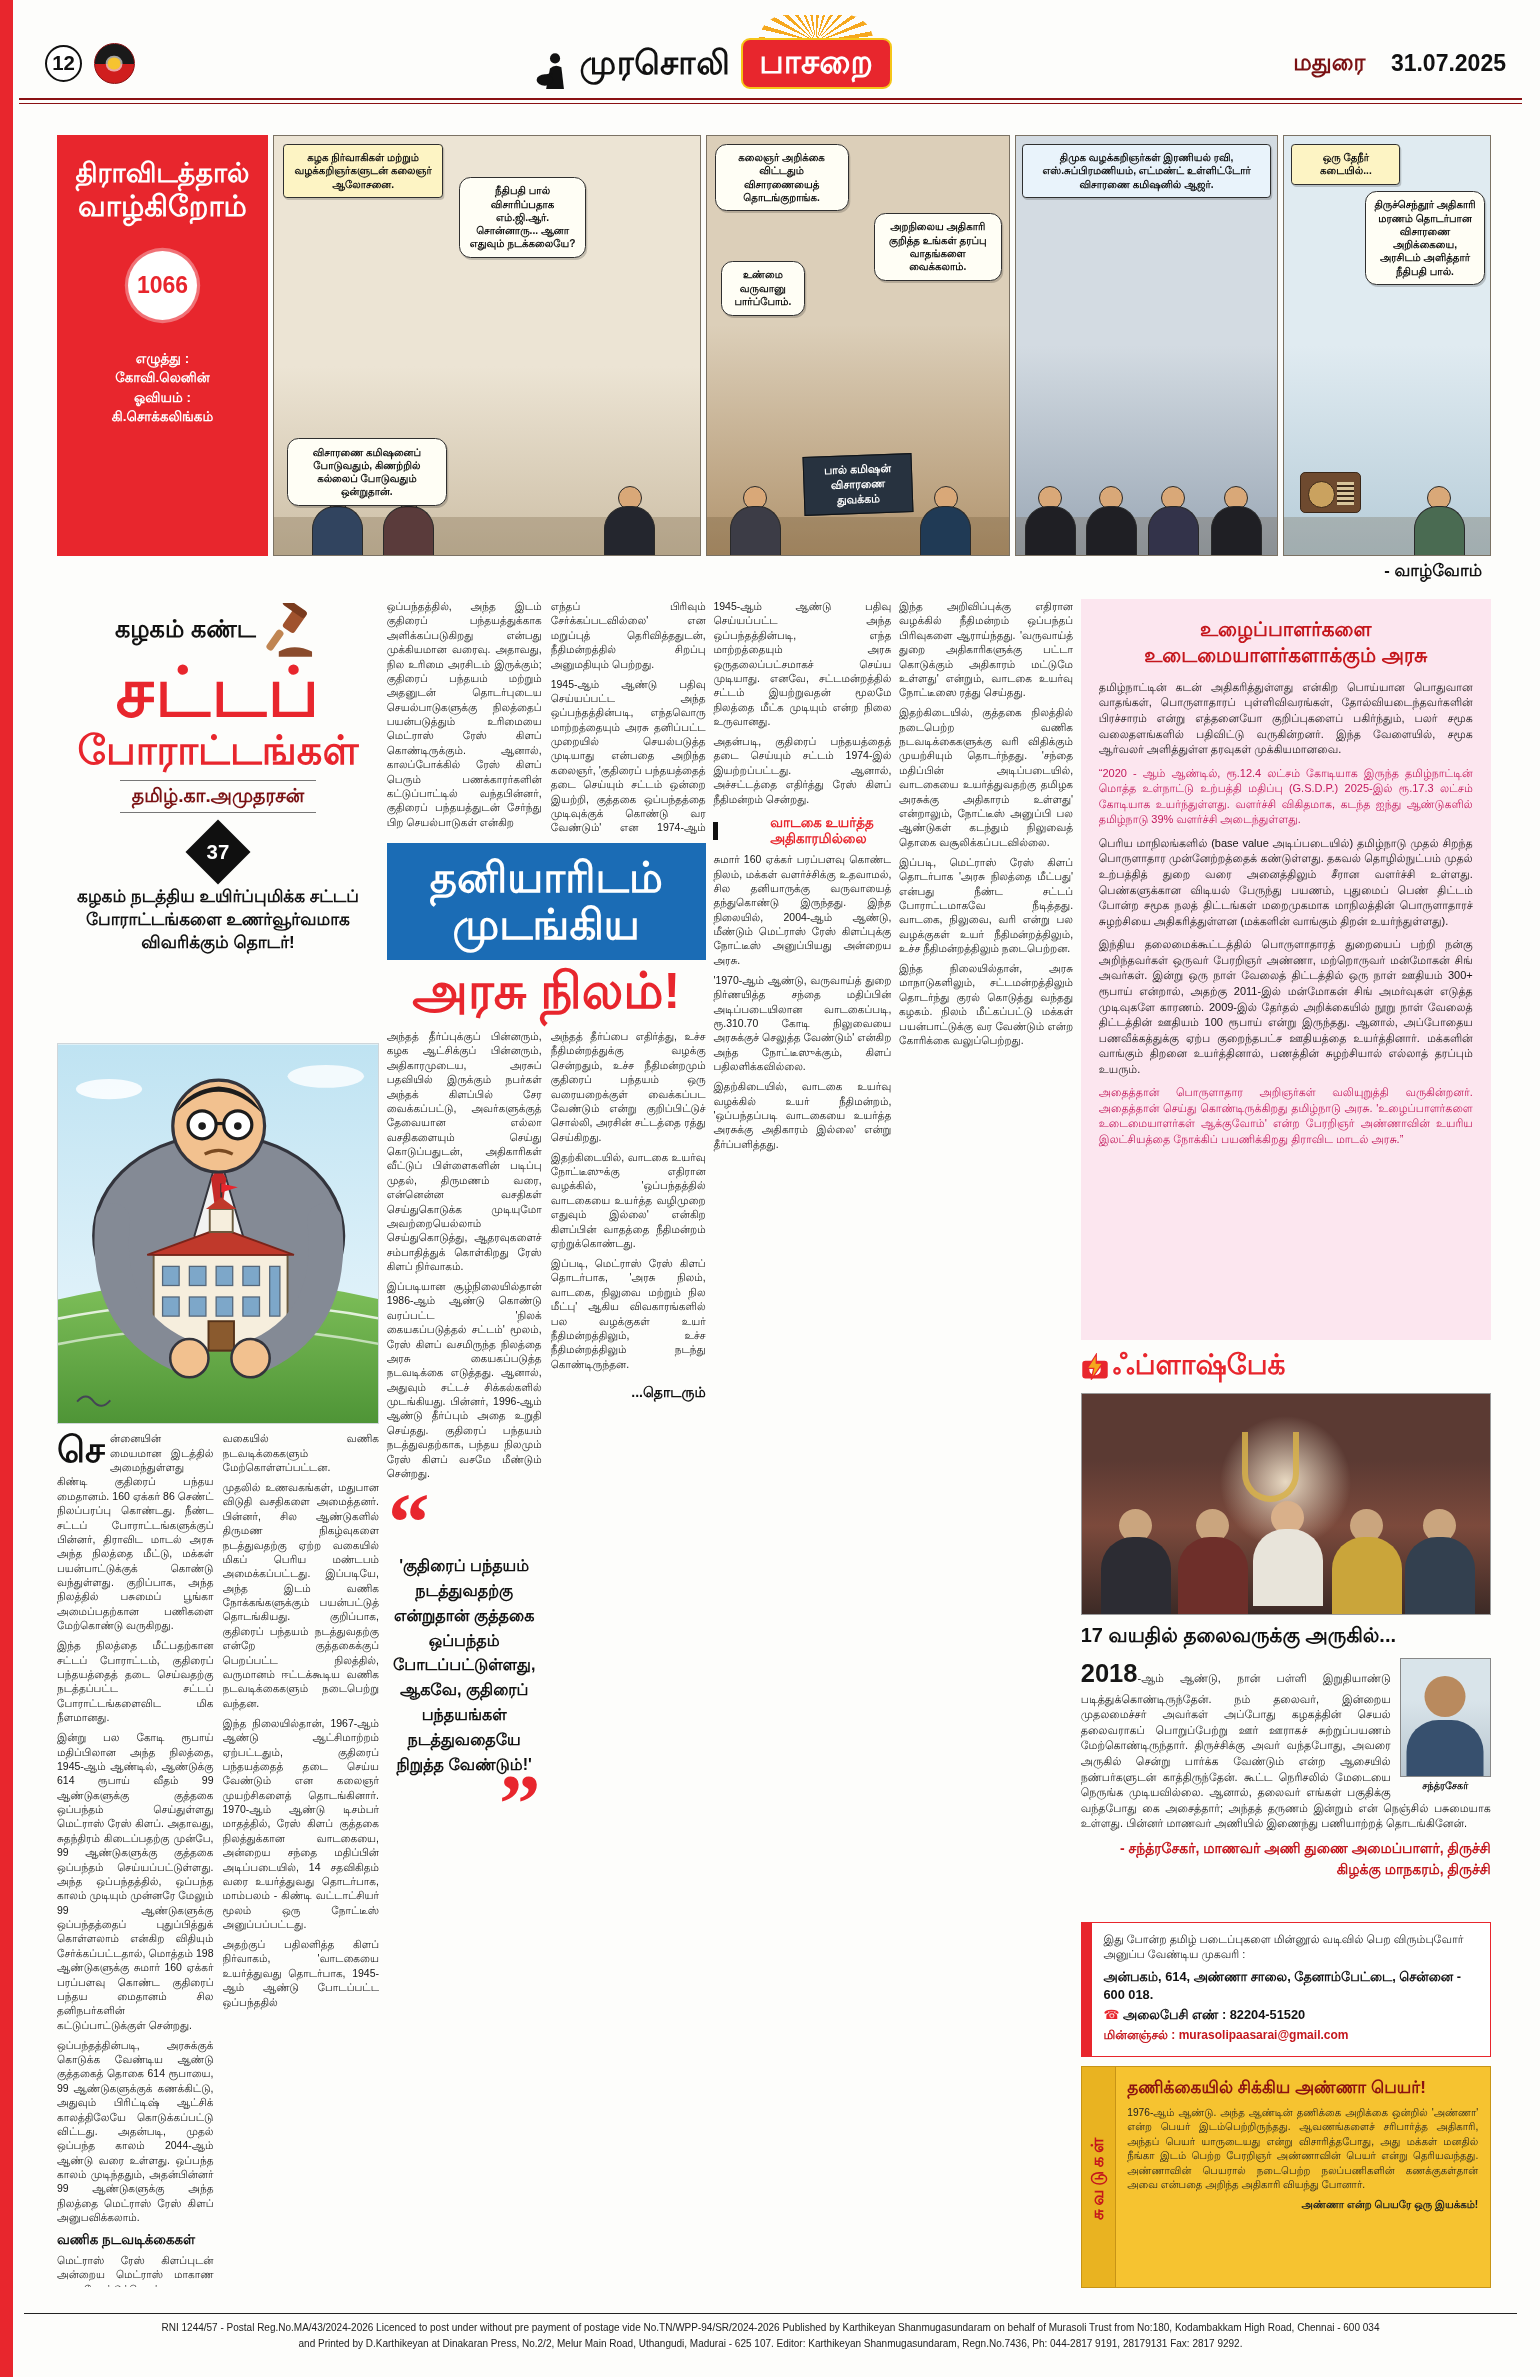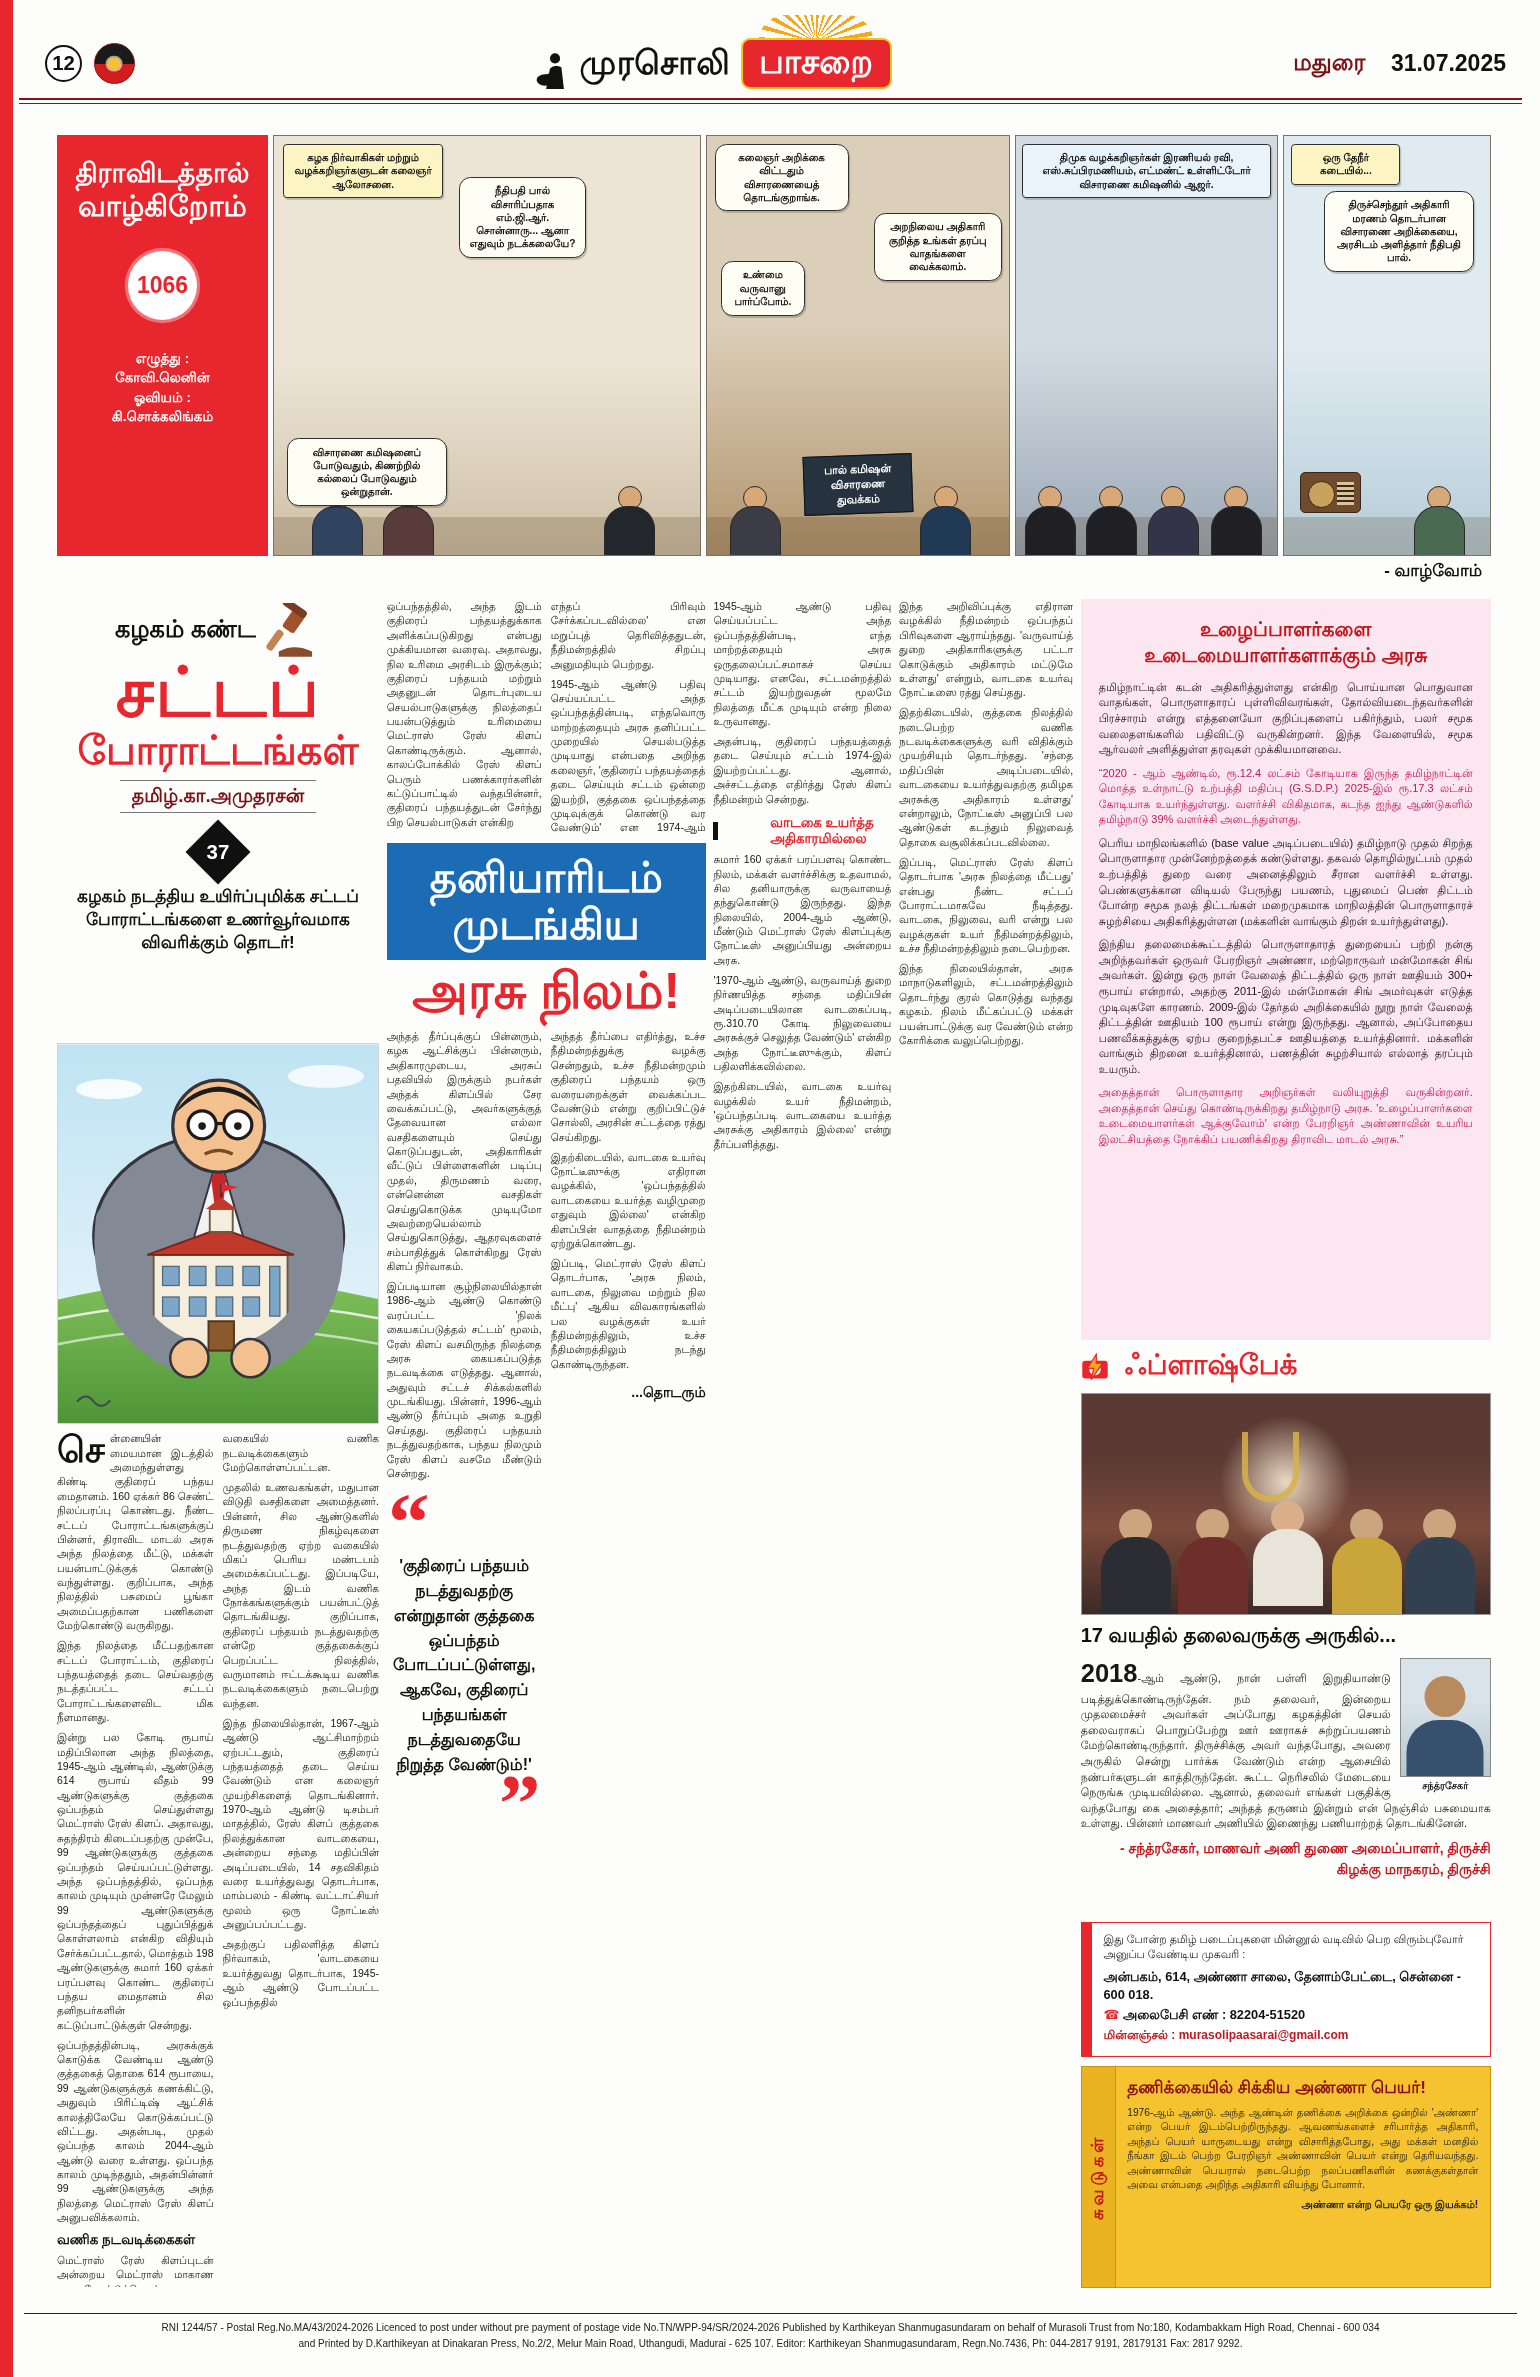--- a/index.html
+++ b/index.html
@@ -94,21 +94,21 @@
   .subhead-e { display:flex; align-items:center; gap:5.7px; margin:9px 0 5.1px; }
   .subhead-bar { width:5.1px; height:18px; background:#111; flex:none; }
   .subhead-e span.t { color:#e8262d; font-weight:900; font-size:13.4px; line-height:1.2;margin-left:46px; }
 
   
   .col-right { display:flex; flex-direction:column; gap:9px; overflow:hidden; }
   .pink { background:#fce6ef; padding:16.6px 18px; height:741px; overflow:hidden; }
   .pink-title { text-align:center; color:#c4161c; font-weight:900; font-size:20px; line-height:1.32; margin-bottom:11.5px; }
   .pink p { font-size:11px; line-height:1.42; text-align:justify; margin-bottom:7.7px; color:#161616; }
   .pink p.magenta { color:#c2185b; }
-  .flash-head { display:flex; align-items:center; gap:16px; color:#e8262d; font-size:28px; font-weight:900; }
+  .flash-head { display:flex; align-items:center; gap:4px; color:#e8262d; font-size:28px; font-weight:900; }
   .flash-icon { width:28px; height:28px; }
   .flash-photo { height:222px; position:relative; overflow:hidden; background:linear-gradient(180deg,#5b3a33 0 30%,#7c4a3c 60%,#3c2a26); border:0.6px solid #999; }
   .flash-photo .glow { position:absolute; left:34%; top:10%; width:32%; height:60%; background:radial-gradient(closest-side,#e8d9c2,rgba(232,217,194,0)); }
   .pfig { position:absolute; bottom:0; }
   .pfh { width:33px; height:33px; border-radius:50%; background:#caa57e; margin:0 auto; }
   .pfb { width:70px; height:77px; border-radius:32px 32px 0 0; margin-top:-5.1px; }
   .garland { position:absolute; width:57px; height:70px; border:6.4px solid #d8b24a; border-top:none; border-radius:0 0 38px 38px; opacity:.85; }
   .memoir { height:289px; overflow:hidden; }
   .memoir-title { font-size:20px; font-weight:900; margin-bottom:6.4px; color:#111; }
   .portrait { float:right; width:91px; margin:2.6px 0 3.8px 9px; }
@@ -229,21 +229,21 @@
               <div class="fh"></div>
               <div class="fb" style="background:#33334a;"></div>
             </div>
           <div class="fig" style="right:15.3px; bottom:0;">
               <div class="fh"></div>
               <div class="fb" style="background:#1f1f24;"></div>
             </div>
         </div>
         <div class="panel p4">
           <div class="capbox" style="left:7.7px; top:7.7px; width:109px;">ஒரு தேநீர் கடையில்...</div>
-          <div class="bub" style="right:16px; top:55px; width:150px;">திருச்செந்தூர் அதிகாரி மரணம் தொடர்பான விசாரணை அறிக்கையை, அரசிடம் அளித்தார் நீதிபதி பால்.</div>
+          <div class="bub" style="right:5px; top:55px; width:120px;">திருச்செந்தூர் அதிகாரி மரணம் தொடர்பான விசாரணை அறிக்கையை, அரசிடம் அளித்தார் நீதிபதி பால்.</div>
           <div class="radio"></div>
           <div class="fig" style="right:25.5px; bottom:0;">
               <div class="fh"></div>
               <div class="fb" style="background:#4a6b52;"></div>
             </div>
         </div>
       </div>
     </div>
     <div class="comic-signoff">- வாழ்வோம்</div>
   </section>

